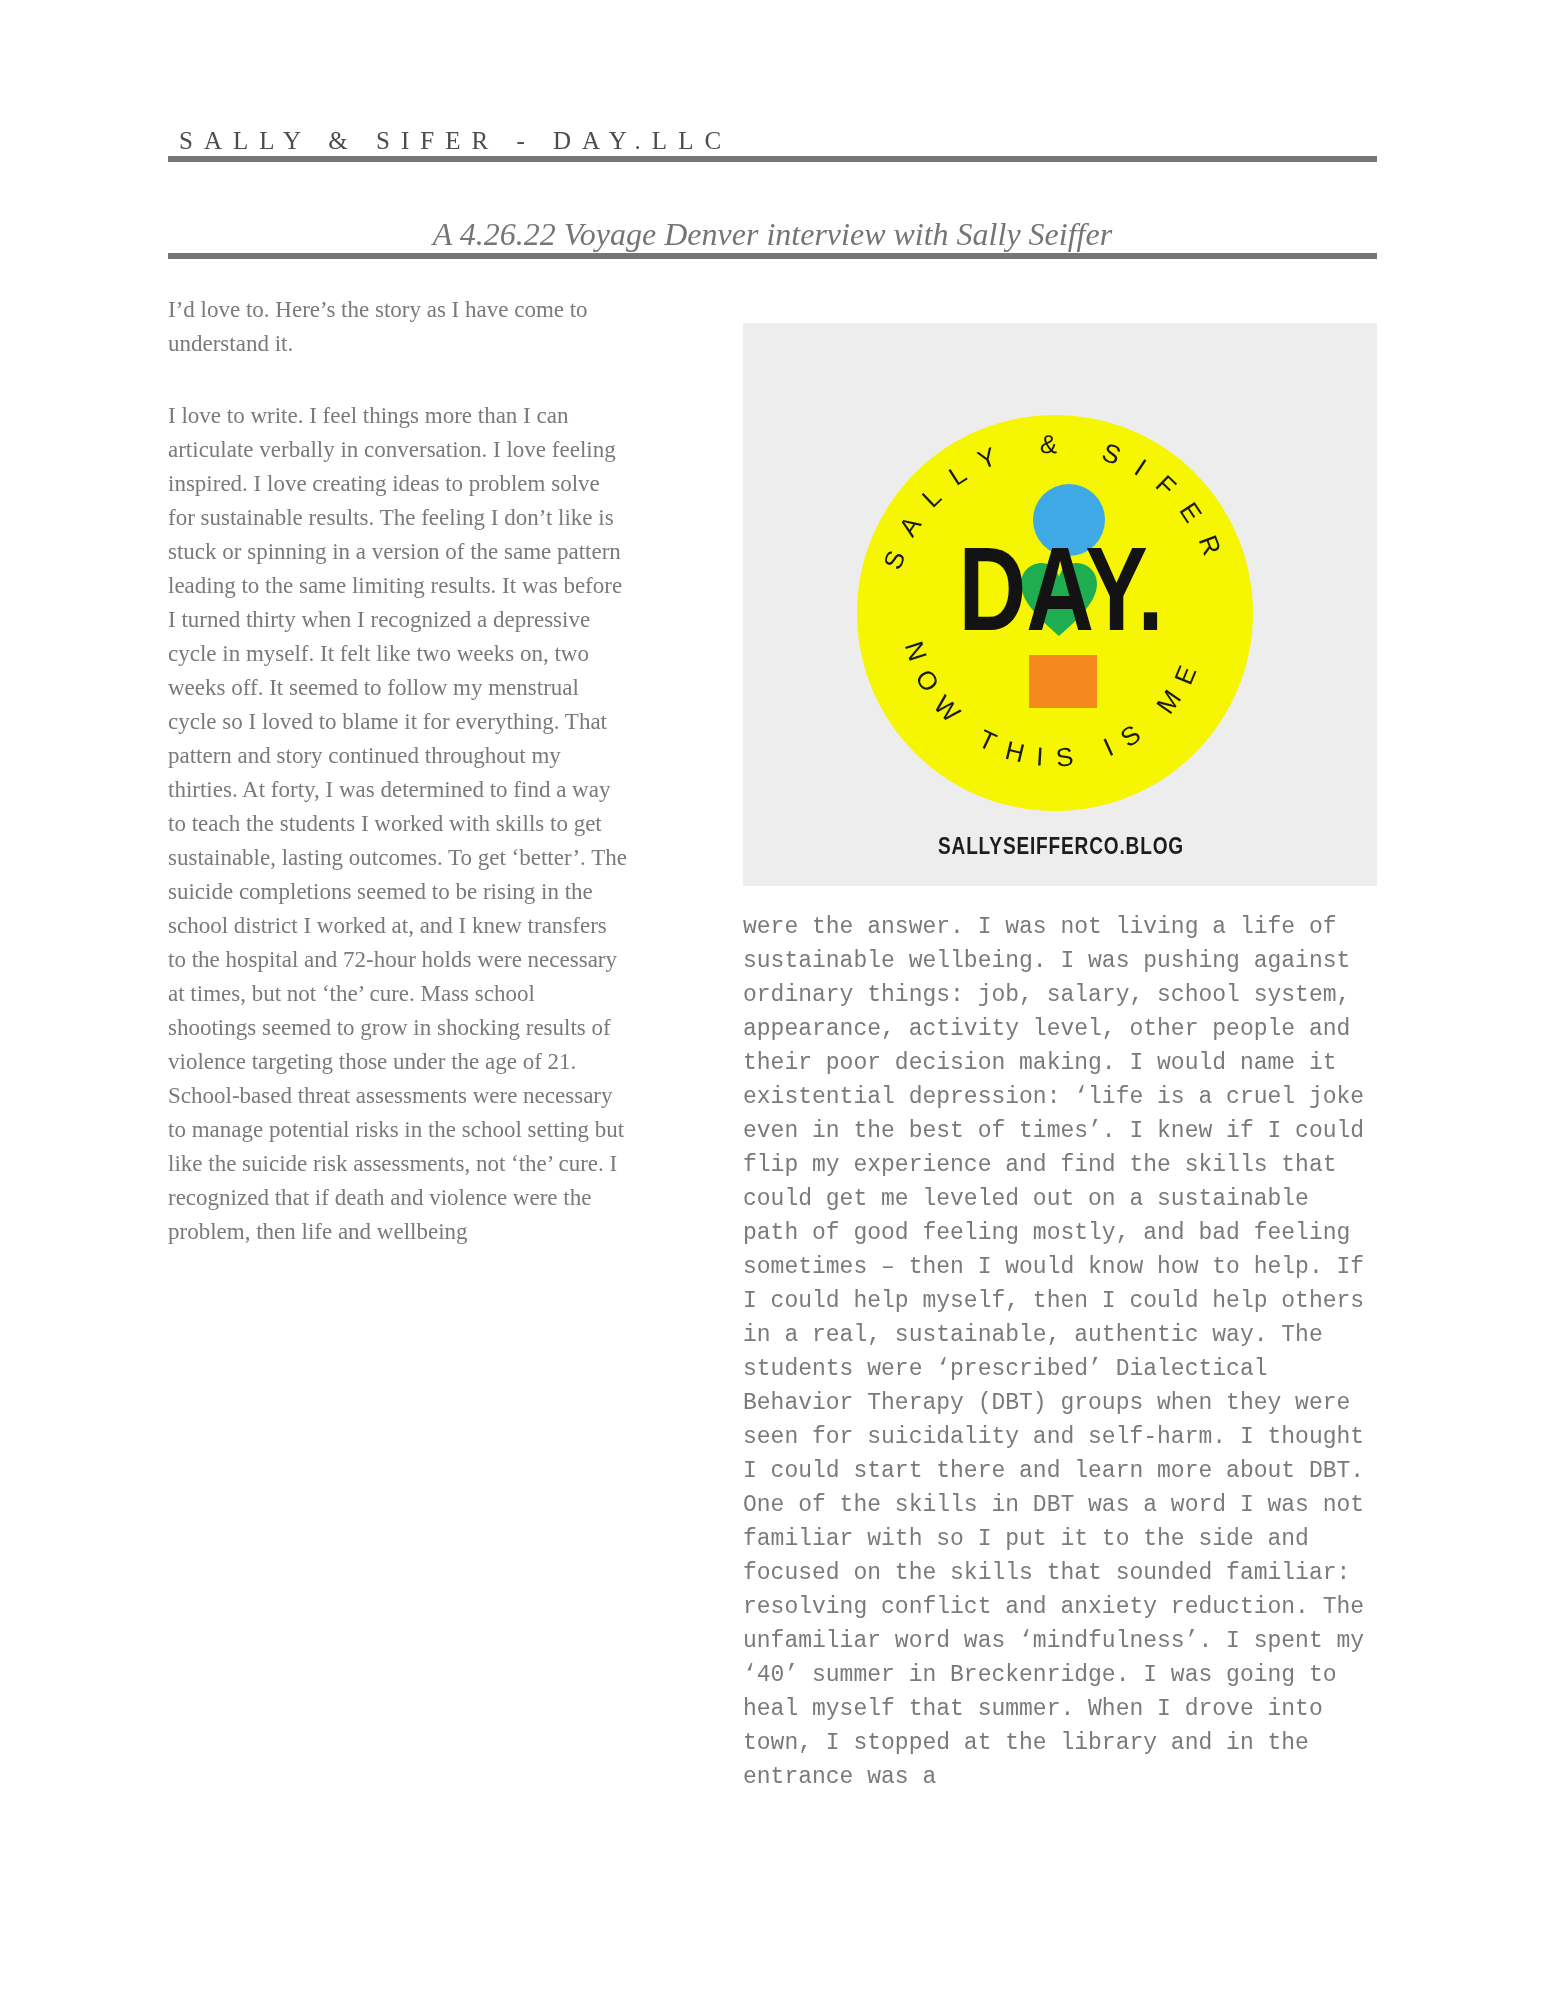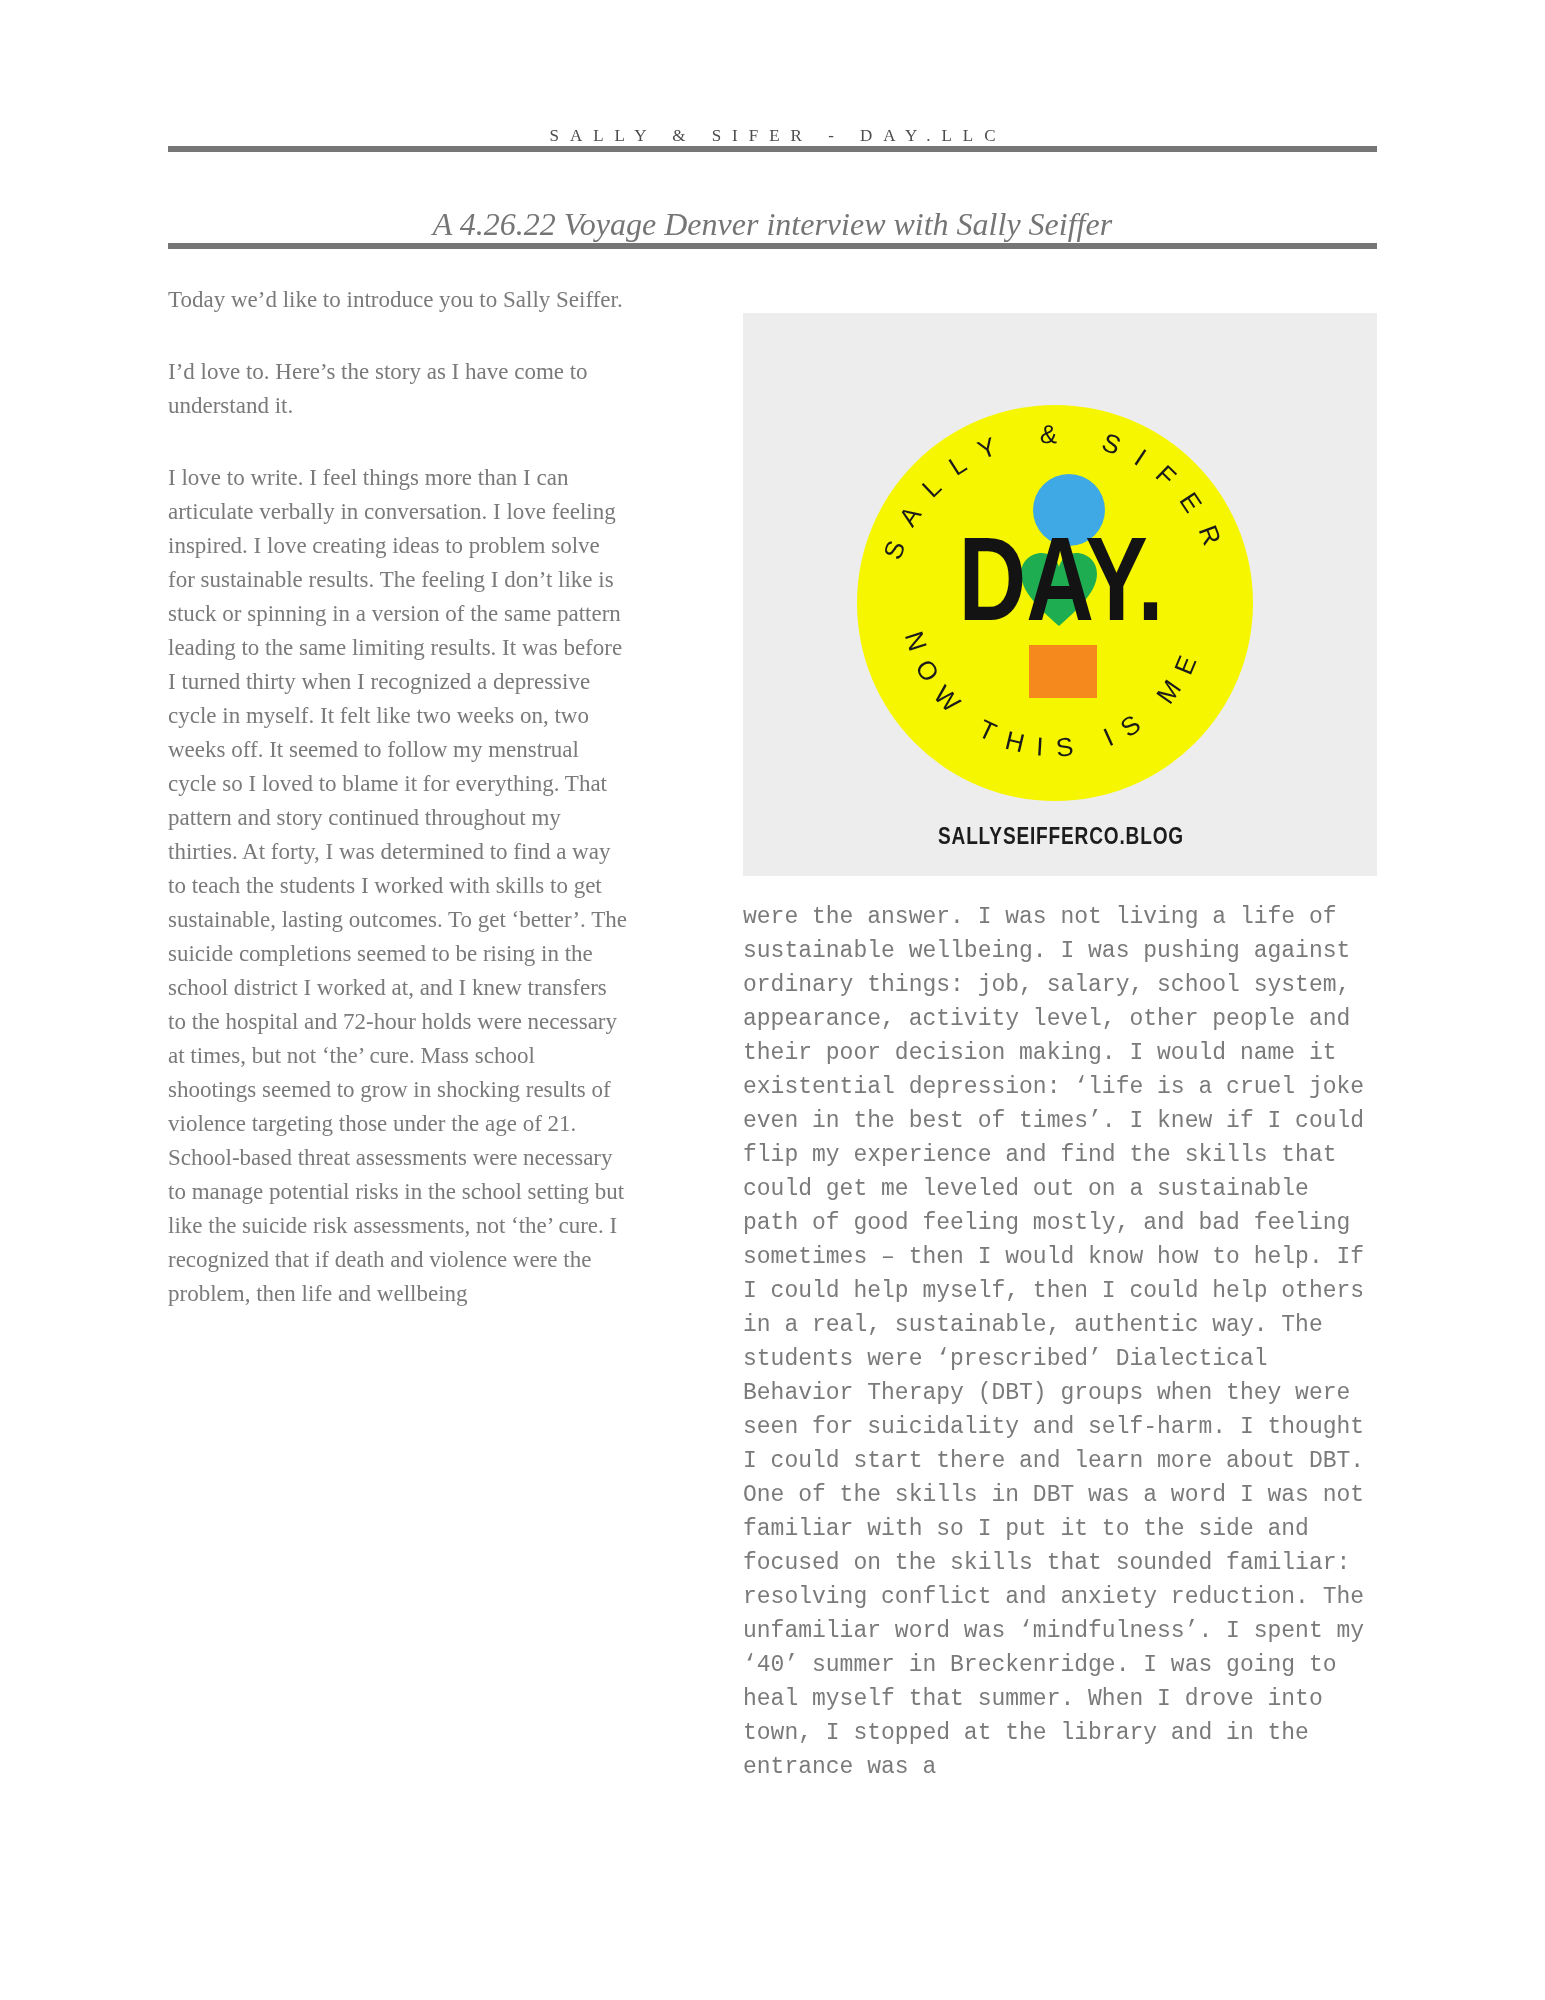--- a/index.html
+++ b/index.html
@@ -3,21 +3,21 @@
 <meta charset="utf-8">
 <style>
   html,body{margin:0;padding:0;background:#ffffff;}
   .page{
     width:1545px;height:2000px;box-sizing:border-box;
     padding:126px 168px 0 168px;
     background:#ffffff;overflow:hidden;
     font-family:"Liberation Serif",serif;
   }
   .brand-header{
-    text-align:center;font-size:17px;letter-spacing:11px;text-indent:11px;
+    text-align:left;font-size:25px;letter-spacing:11px;text-indent:11px;
     color:#4c4c4c;line-height:1.2;white-space:nowrap;
   }
   hr.rule{border:none;border-top:6px solid #767676;margin:0;}
   .rule-top{margin-top:64px;}
   .rule-mid{margin-top:26px;}
   .headline-wrap{
     text-align:center;margin-top:16px;height:132px;line-height:132px;white-space:nowrap;
   }
   .headline{
     display:inline-block;
@@ -57,21 +57,20 @@
   <hr class="rule rule-top">
 
 
   <div class="subtitle">A 4.26.22 Voyage Denver interview with Sally Seiffer</div>
 
   <hr class="rule rule-mid">
 
   <div class="columns">
 
     <div class="col-left">
-      <p class="para">Today we’d like to introduce you to Sally Seiffer.</p>
       <p class="para">I’d love to. Here’s the story as I have come to understand it.</p>
       <p class="para">I love to write. I feel things more than I can articulate verbally in conversation. I love feeling inspired. I love creating ideas to problem solve for sustainable results. The feeling I don’t like is stuck or spinning in a version of the same pattern leading to the same limiting results. It was before I turned thirty when I recognized a depressive cycle in myself. It felt like two weeks on, two weeks off. It seemed to follow my menstrual cycle so I loved to blame it for everything. That pattern and story continued throughout my thirties. At forty, I was determined to find a way to teach the students I worked with skills to get sustainable, lasting outcomes. To get ‘better’. The suicide completions seemed to be rising in the school district I worked at, and I knew transfers to the hospital and 72-hour holds were necessary at times, but not ‘the’ cure. Mass school shootings seemed to grow in shocking results of violence targeting those under the age of 21. School-based threat assessments were necessary to manage potential risks in the school setting but like the suicide risk assessments, not ‘the’ cure. I recognized that if death and violence were the problem, then life and wellbeing</p>
     </div>
 
     <div class="col-right">
 
       <svg class="logo-box" width="634" height="563" viewBox="0 0 634 563" xmlns="http://www.w3.org/2000/svg">
         <defs>
           <path id="arcTop" d="M 157.5 248.6 A 160 160 0 0 1 466.5 248.6" fill="none"></path>
           <path id="arcBottom" d="M 162.3 321.8 A 153 153 0 0 0 453.9 347.3" fill="none"></path>

